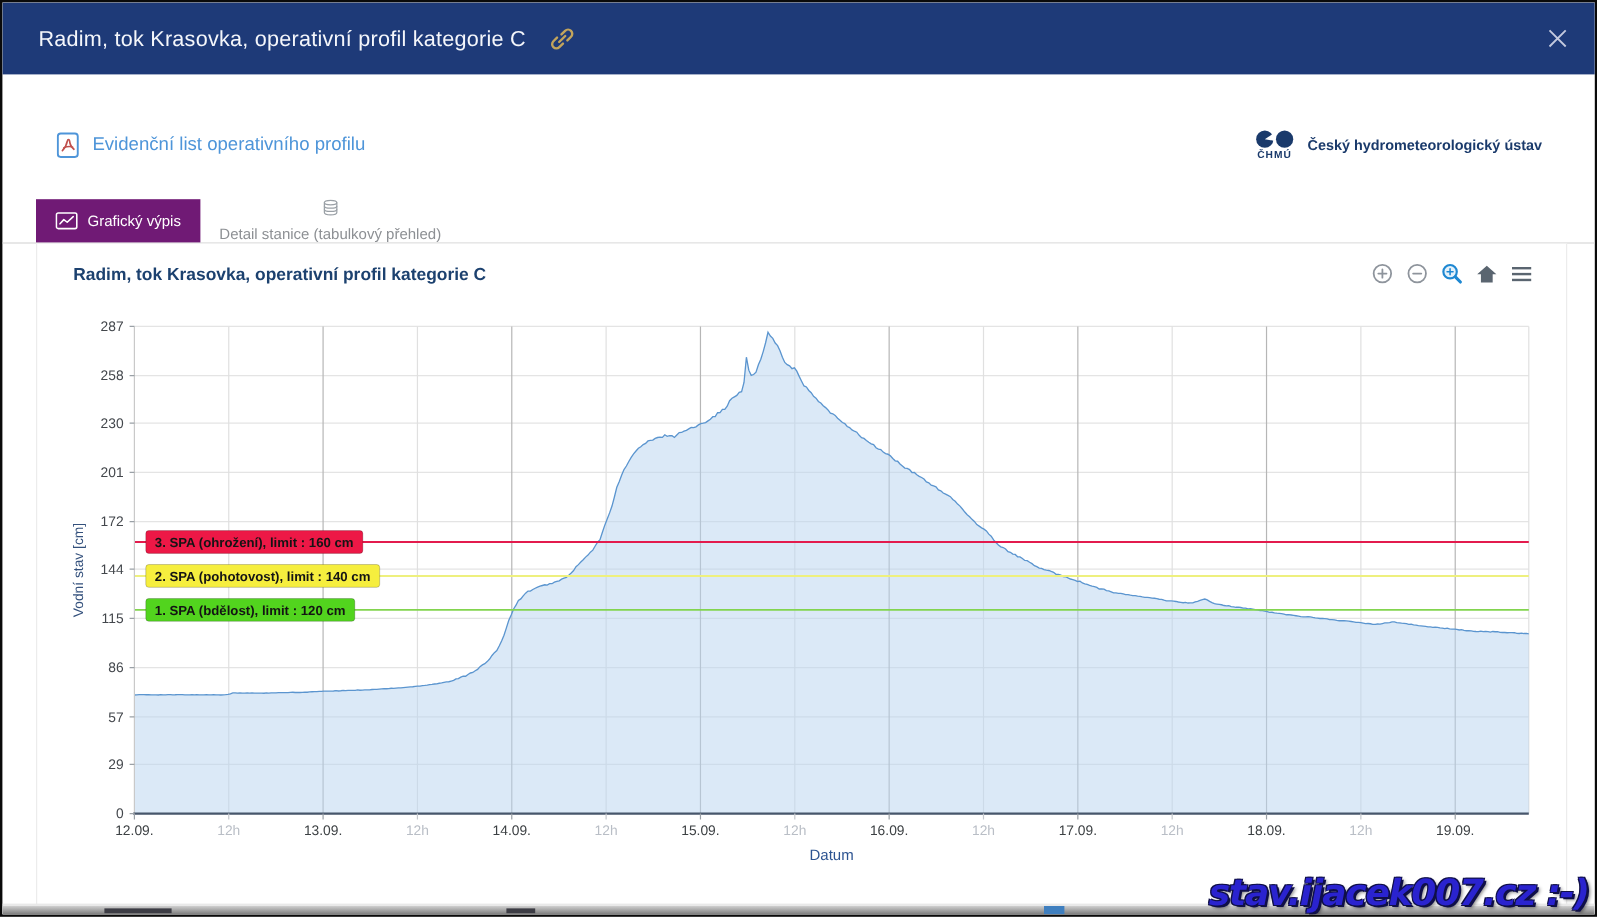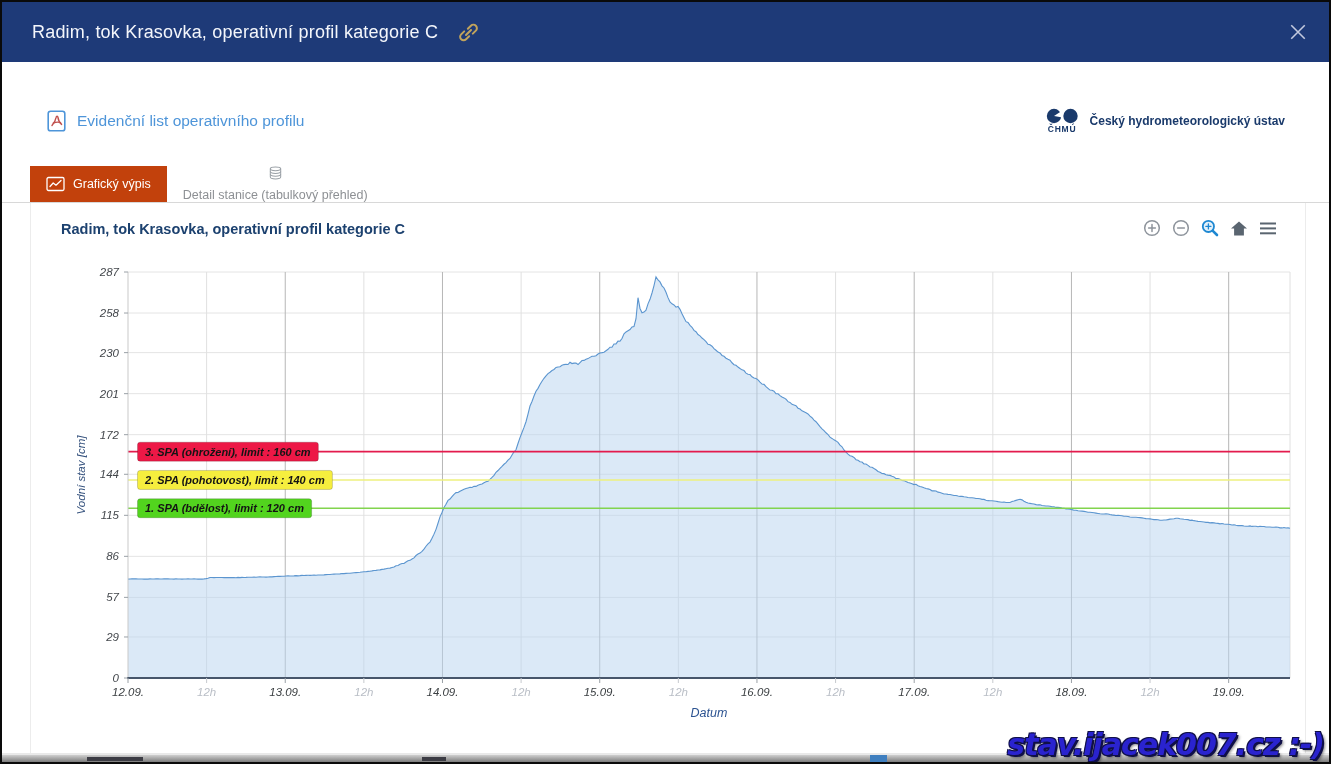--- a/index.html
+++ b/index.html
@@ -27,34 +27,34 @@
   .inst { margin-left:auto; display:flex; align-items:center; gap:11px; }
   .chmu-logo { display:flex; flex-direction:column; align-items:center; line-height:1; }
   .chmu-abbr { color:#1a3a6b; font-size:8.5px; font-weight:bold; letter-spacing:.8px; margin-top:1px; }
   .inst-name { color:#1a3a6b; font-size:12px; font-weight:bold; }
   
   .tabbar {
     position:absolute; left:0; top:164px; right:0; height:37px;
     border-bottom:1px solid #d8d8d8; display:flex; align-items:stretch; padding-left:28px;
   }
   .tab { display:flex; align-items:center; gap:8px; padding:0 16px; font-size:12.5px; cursor:pointer; }
-  .tab.active { background:#c2410c; color:#ffffff; }
+  .tab.active { background:#701a75; color:#ffffff; }
   .tab.inactive { color:#8d9094;flex-direction:column; }
   
   .panel {
     position:absolute; left:28px; top:201px; width:1276px; height:552px;
     background:#ffffff; border:1px solid #ececec; border-top:none;
   }
   .chart-title {
     position:absolute; left:30px; top:18px;
     color:#1c416f; font-size:14.5px; font-weight:bold;
   }
   .toolbar { position:absolute; right:28px; top:16px; display:flex; align-items:center; gap:11px; }
   .tool { display:inline-flex; cursor:pointer; }
-  .plot-wrap { position:absolute; left:16px; top:44px; width:1275px; height:486px;font-style:italic; }
+  .plot-wrap { position:absolute; left:0; top:44px; width:1275px; height:486px; }
   svg text { font-family:"Liberation Sans","DejaVu Sans",sans-serif; }
   
   .cutrow { position:absolute; left:0; right:0; bottom:0; height:9px; background:#e9e9e9; overflow:hidden; }
   .cutrow .bar  { position:absolute; left:0; right:0; bottom:0; height:7px;
                   background:linear-gradient(#cfcfcf,#7c7c7c); }
   .cutrow .frag { position:absolute; bottom:1px; height:4px; background:#3c3c44; }
   .cutrow .blue { position:absolute; bottom:0; height:7px; width:17px; background:#3f7fbf; }
   
   .watermark {
     position:absolute; right:5px; bottom:0px; z-index:30;

